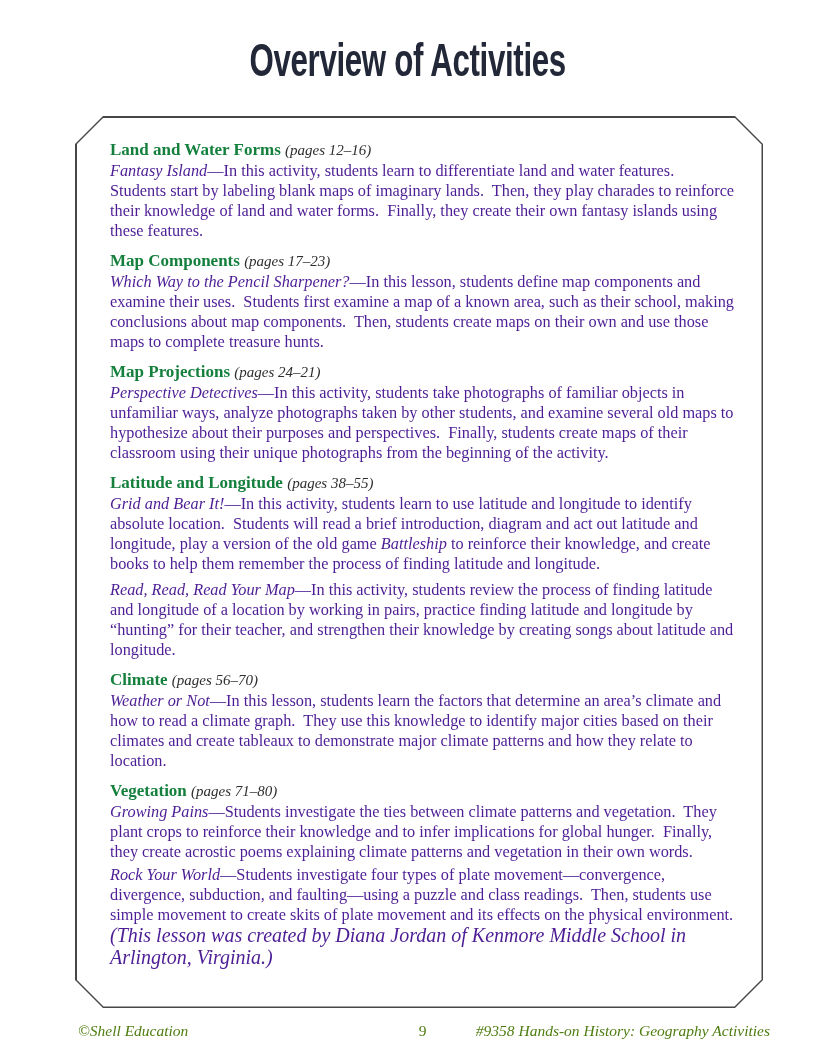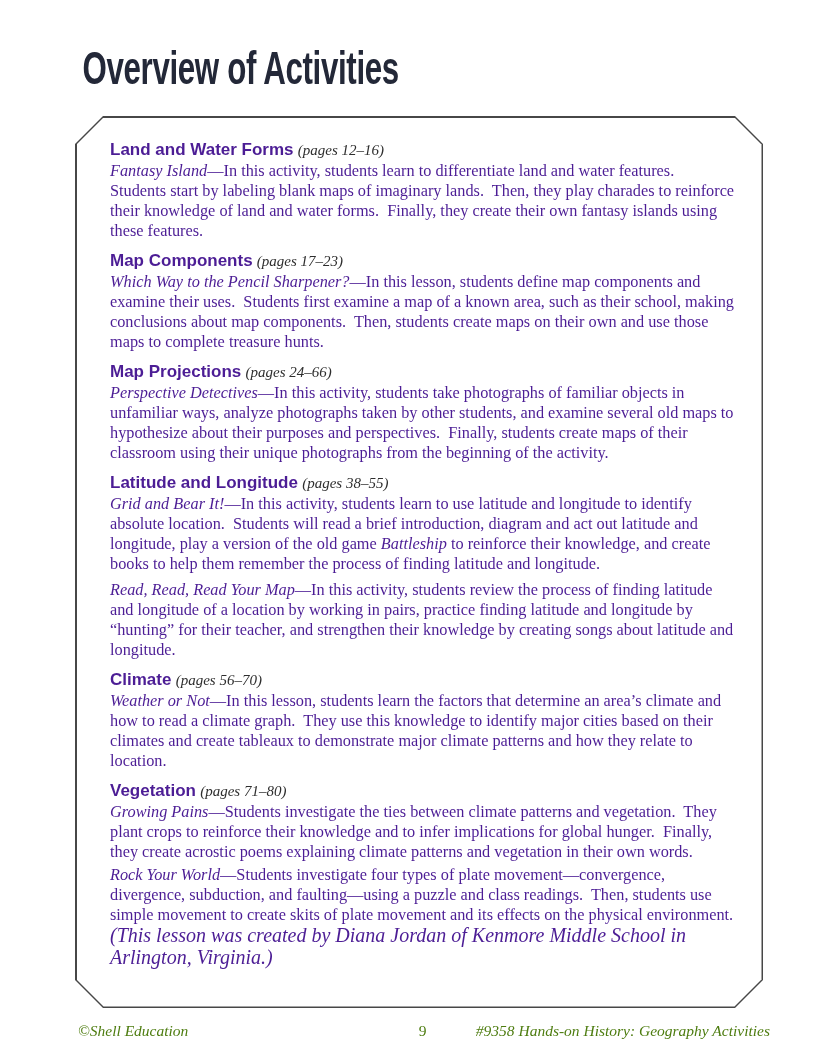--- a/index.html
+++ b/index.html
@@ -1,41 +1,41 @@
 <!DOCTYPE html>
 <html><head>
 <meta charset="utf-8">
 <style>
   html,body{margin:0;padding:0;}
   body{
     width:827px;height:1051px;background:#ffffff;position:relative;
     font-family:"Liberation Serif", serif;color:#2e2e2e;overflow:hidden;
   }
-  .title-wrap{position:absolute;top:34px;left:0;width:816px;text-align:left;margin:8px;}
+  .title-wrap{position:absolute;top:34px;left:0;width:816px;text-align:center;margin:0;}
   .title-inner{
     display:inline-block;font-family:"Liberation Sans", sans-serif;font-weight:bold;
     font-size:46px;line-height:52px;color:#232838;transform:scaleX(.68);
     transform-origin:center;white-space:nowrap;letter-spacing:-.5px;
   }
   .box{position:absolute;left:75px;top:116px;width:688px;height:892px;}
   .box-outline{
     position:absolute;inset:0;background:#474747;
     clip-path:polygon(28px 0,660px 0,688px 28px,688px 864px,660px 892px,28px 892px,0 864px,0 28px);
   }
   .box-fill{
     position:absolute;inset:1.5px;background:#ffffff;
     clip-path:polygon(27px 0,658px 0,685px 27px,685px 862px,658px 889px,27px 889px,0 862px,0 27px);
   }
   .box-content{
     position:absolute;left:0;top:0;width:688px;height:892px;box-sizing:border-box;
     padding:24px 25px 0 35px;
   }
   .section h2{margin:10px 0 1px 0;font-size:17px;line-height:20px;font-weight:normal;}
   .section:first-child h2{margin-top:0;}
-  .sec-heading{font-family:Liberation Sans, sans-serif;font-weight:bold;color:#4c1d95;}
+  .sec-heading{font-family:Liberation Serif, serif;font-weight:bold;color:#15803d;}
   .sec-pages{font-family:"Liberation Serif", serif;font-style:italic;font-size:15px;color:#2e2e2e;}
   .section p{margin:0 0 3px 0;font-size:16.3px;line-height:20px;white-space:pre-wrap;color:#4c1d95;}
   .it{font-style:italic;}
   .sm{font-size:20px;}
   .footer{position:absolute;left:75px;top:1022px;width:695px;height:22px;font-size:15.5px;color:#4d7c0f;}
   .footer-left{position:absolute;left:3px;font-style:italic;}
   .footer-center{position:absolute;left:50%;transform:translateX(-50%);}
   .footer-right{position:absolute;right:0;font-style:italic;}
 </style>
 </head>
@@ -52,21 +52,21 @@
       <h2><span class="sec-heading">Land and Water Forms</span> <span class="sec-pages">(pages 12–16)</span></h2>
       <p><span class="it">Fantasy Island</span><span>—In this activity, students learn to differentiate land and water features.  Students start by labeling blank maps of imaginary lands.  Then, they play charades to reinforce their knowledge of land and water forms.  Finally, they create their own fantasy islands using these features.</span></p>
     </div>
 
     <div class="section">
       <h2><span class="sec-heading">Map Components</span> <span class="sec-pages">(pages 17–23)</span></h2>
       <p><span class="it">Which Way to the Pencil Sharpener?</span><span>—In this lesson, students define map components and examine their uses.  Students first examine a map of a known area, such as their school, making conclusions about map components.  Then, students create maps on their own and use those maps to complete treasure hunts.</span></p>
     </div>
 
     <div class="section">
-      <h2><span class="sec-heading">Map Projections</span> <span class="sec-pages">(pages 24–66)</span></h2>
+      <h2><span class="sec-heading">Map Projections</span> <span class="sec-pages">(pages 24–21)</span></h2>
       <p><span class="it">Perspective Detectives</span><span>—In this activity, students take photographs of familiar objects in unfamiliar ways, analyze photographs taken by other students, and examine several old maps to hypothesize about their purposes and perspectives.  Finally, students create maps of their classroom using their unique photographs from the beginning of the activity.</span></p>
     </div>
 
     <div class="section">
       <h2><span class="sec-heading">Latitude and Longitude</span> <span class="sec-pages">(pages 38–55)</span></h2>
       <p><span class="it">Grid and Bear It!</span><span>—In this activity, students learn to use latitude and longitude to identify absolute location.  Students will read a brief introduction, diagram and act out latitude and longitude, play a version of the old game </span><span class="it">Battleship</span><span> to reinforce their knowledge, and create books to help them remember the process of finding latitude and longitude.</span></p>
       <p style="margin-top:6px;"><span class="it">Read, Read, Read Your Map</span><span>—In this activity, students review the process of finding latitude and longitude of a location by working in pairs, practice finding latitude and longitude by “hunting” for their teacher, and strengthen their knowledge by creating songs about latitude and longitude.</span></p>
     </div>
 
     <div class="section">

